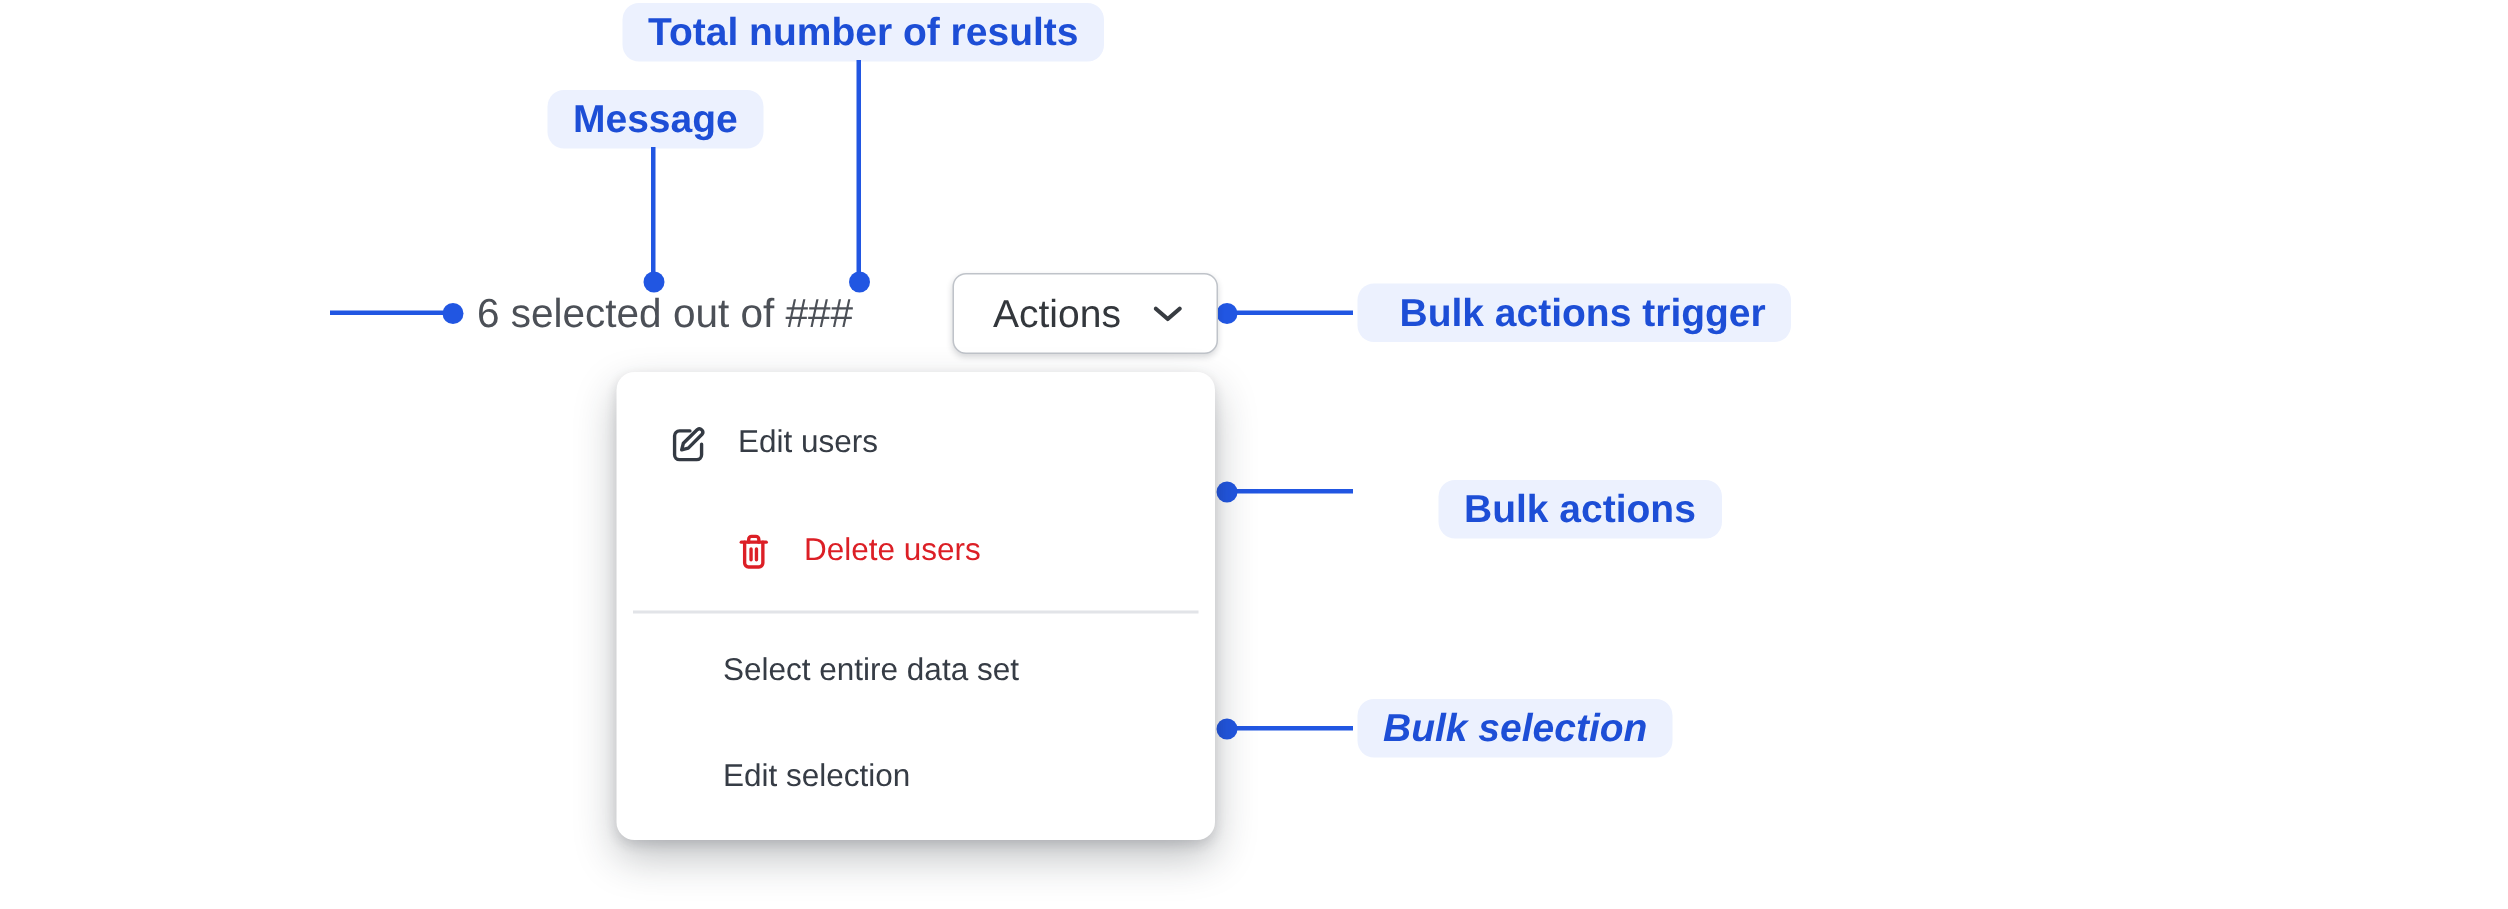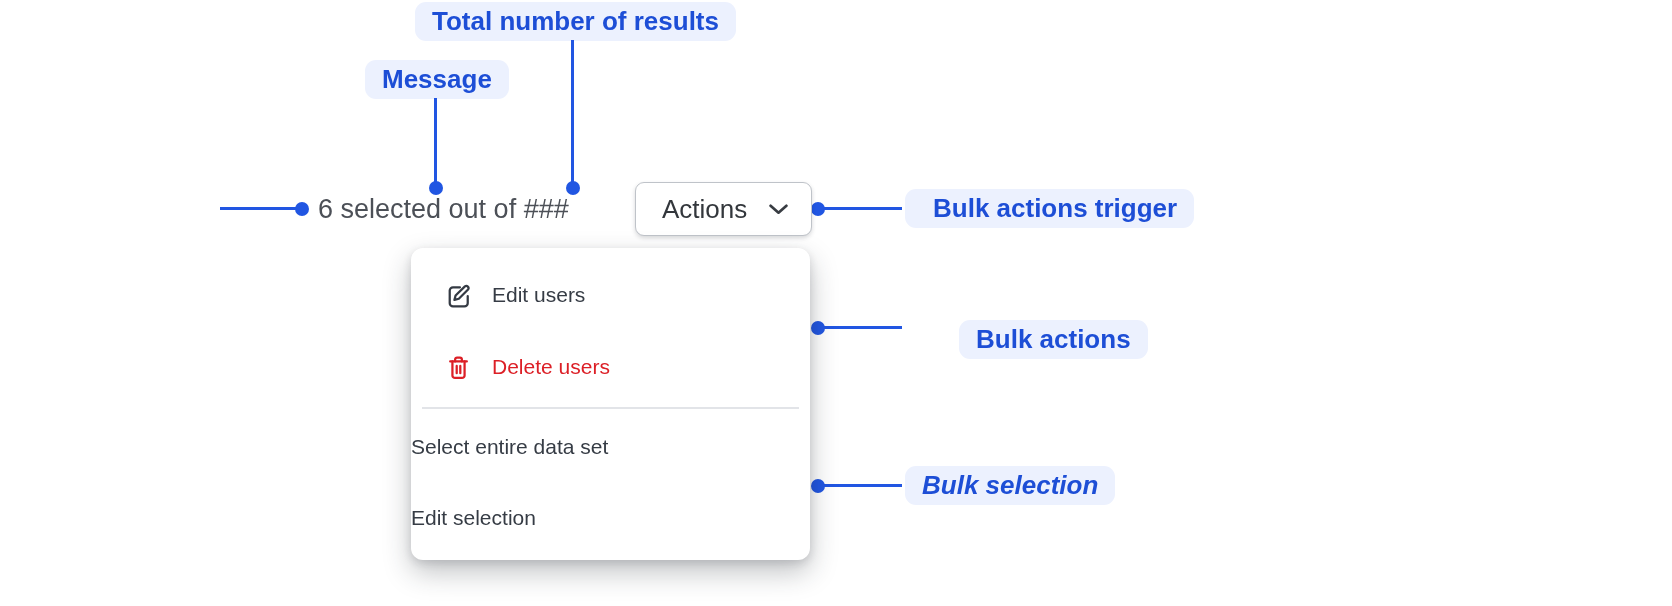--- a/index.html
+++ b/index.html
@@ -104,24 +104,24 @@
   .menu-item{
     position:absolute;left:0;width:100%;height:54px;
     display:flex;align-items:center;
     font-size:21px;color:var(--menu-text);
     cursor:pointer;white-space:nowrap;
   }
   .menu-item .mi-icon{
     width:27px;height:27px;margin-left:34px;margin-right:20px;
     display:flex;align-items:center;justify-content:center;flex:0 0 auto;
   }
-  .menu-item.no-icon{}
+  .menu-item.no-icon{padding-left:35px;margin-left:36px;}
   .menu-item.danger{color:var(--danger-red);}
   .mi-edit{top:20px;}
-  .mi-delete{top:92px;}
+  .mi-delete{top:92px;margin-left:44px;}
   .mi-select-all{top:172px;}
   .mi-reset{top:243px;}
   .menu-divider{
     position:absolute;left:11px;top:159px;width:377px;height:2px;
     background:var(--divider);
   }
   svg{display:block;}
 </style>
 </head>
 <body>

